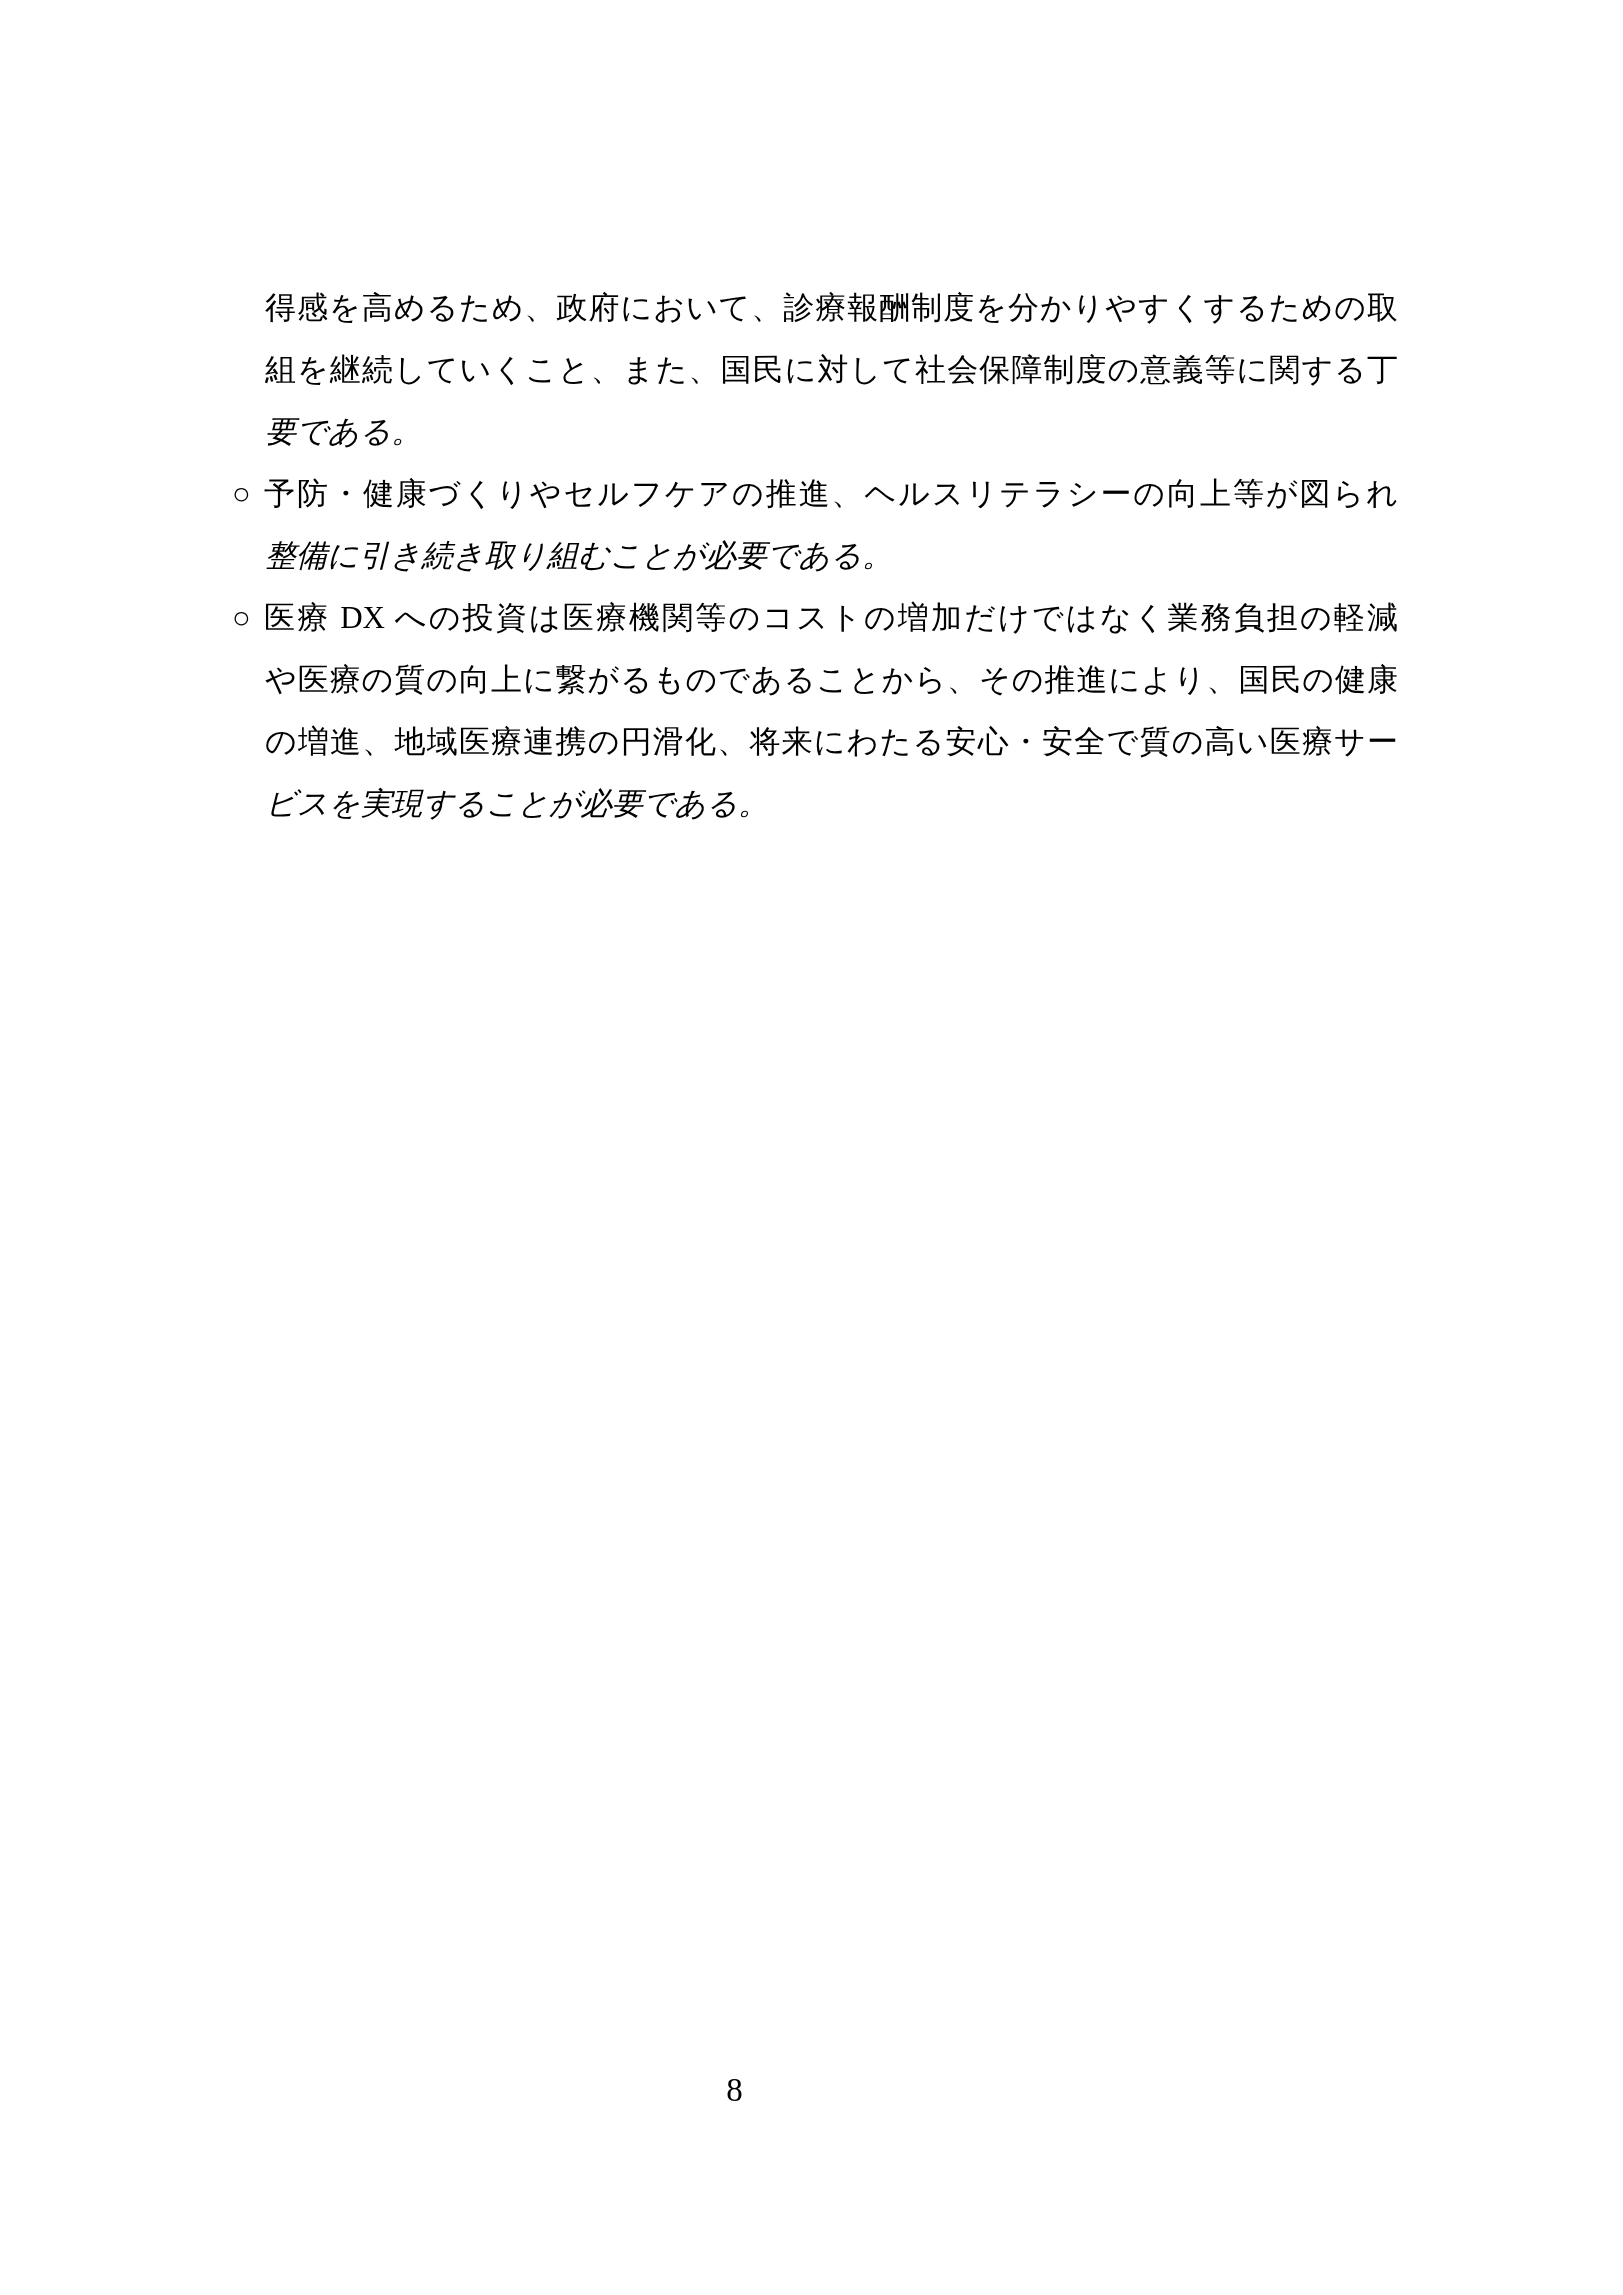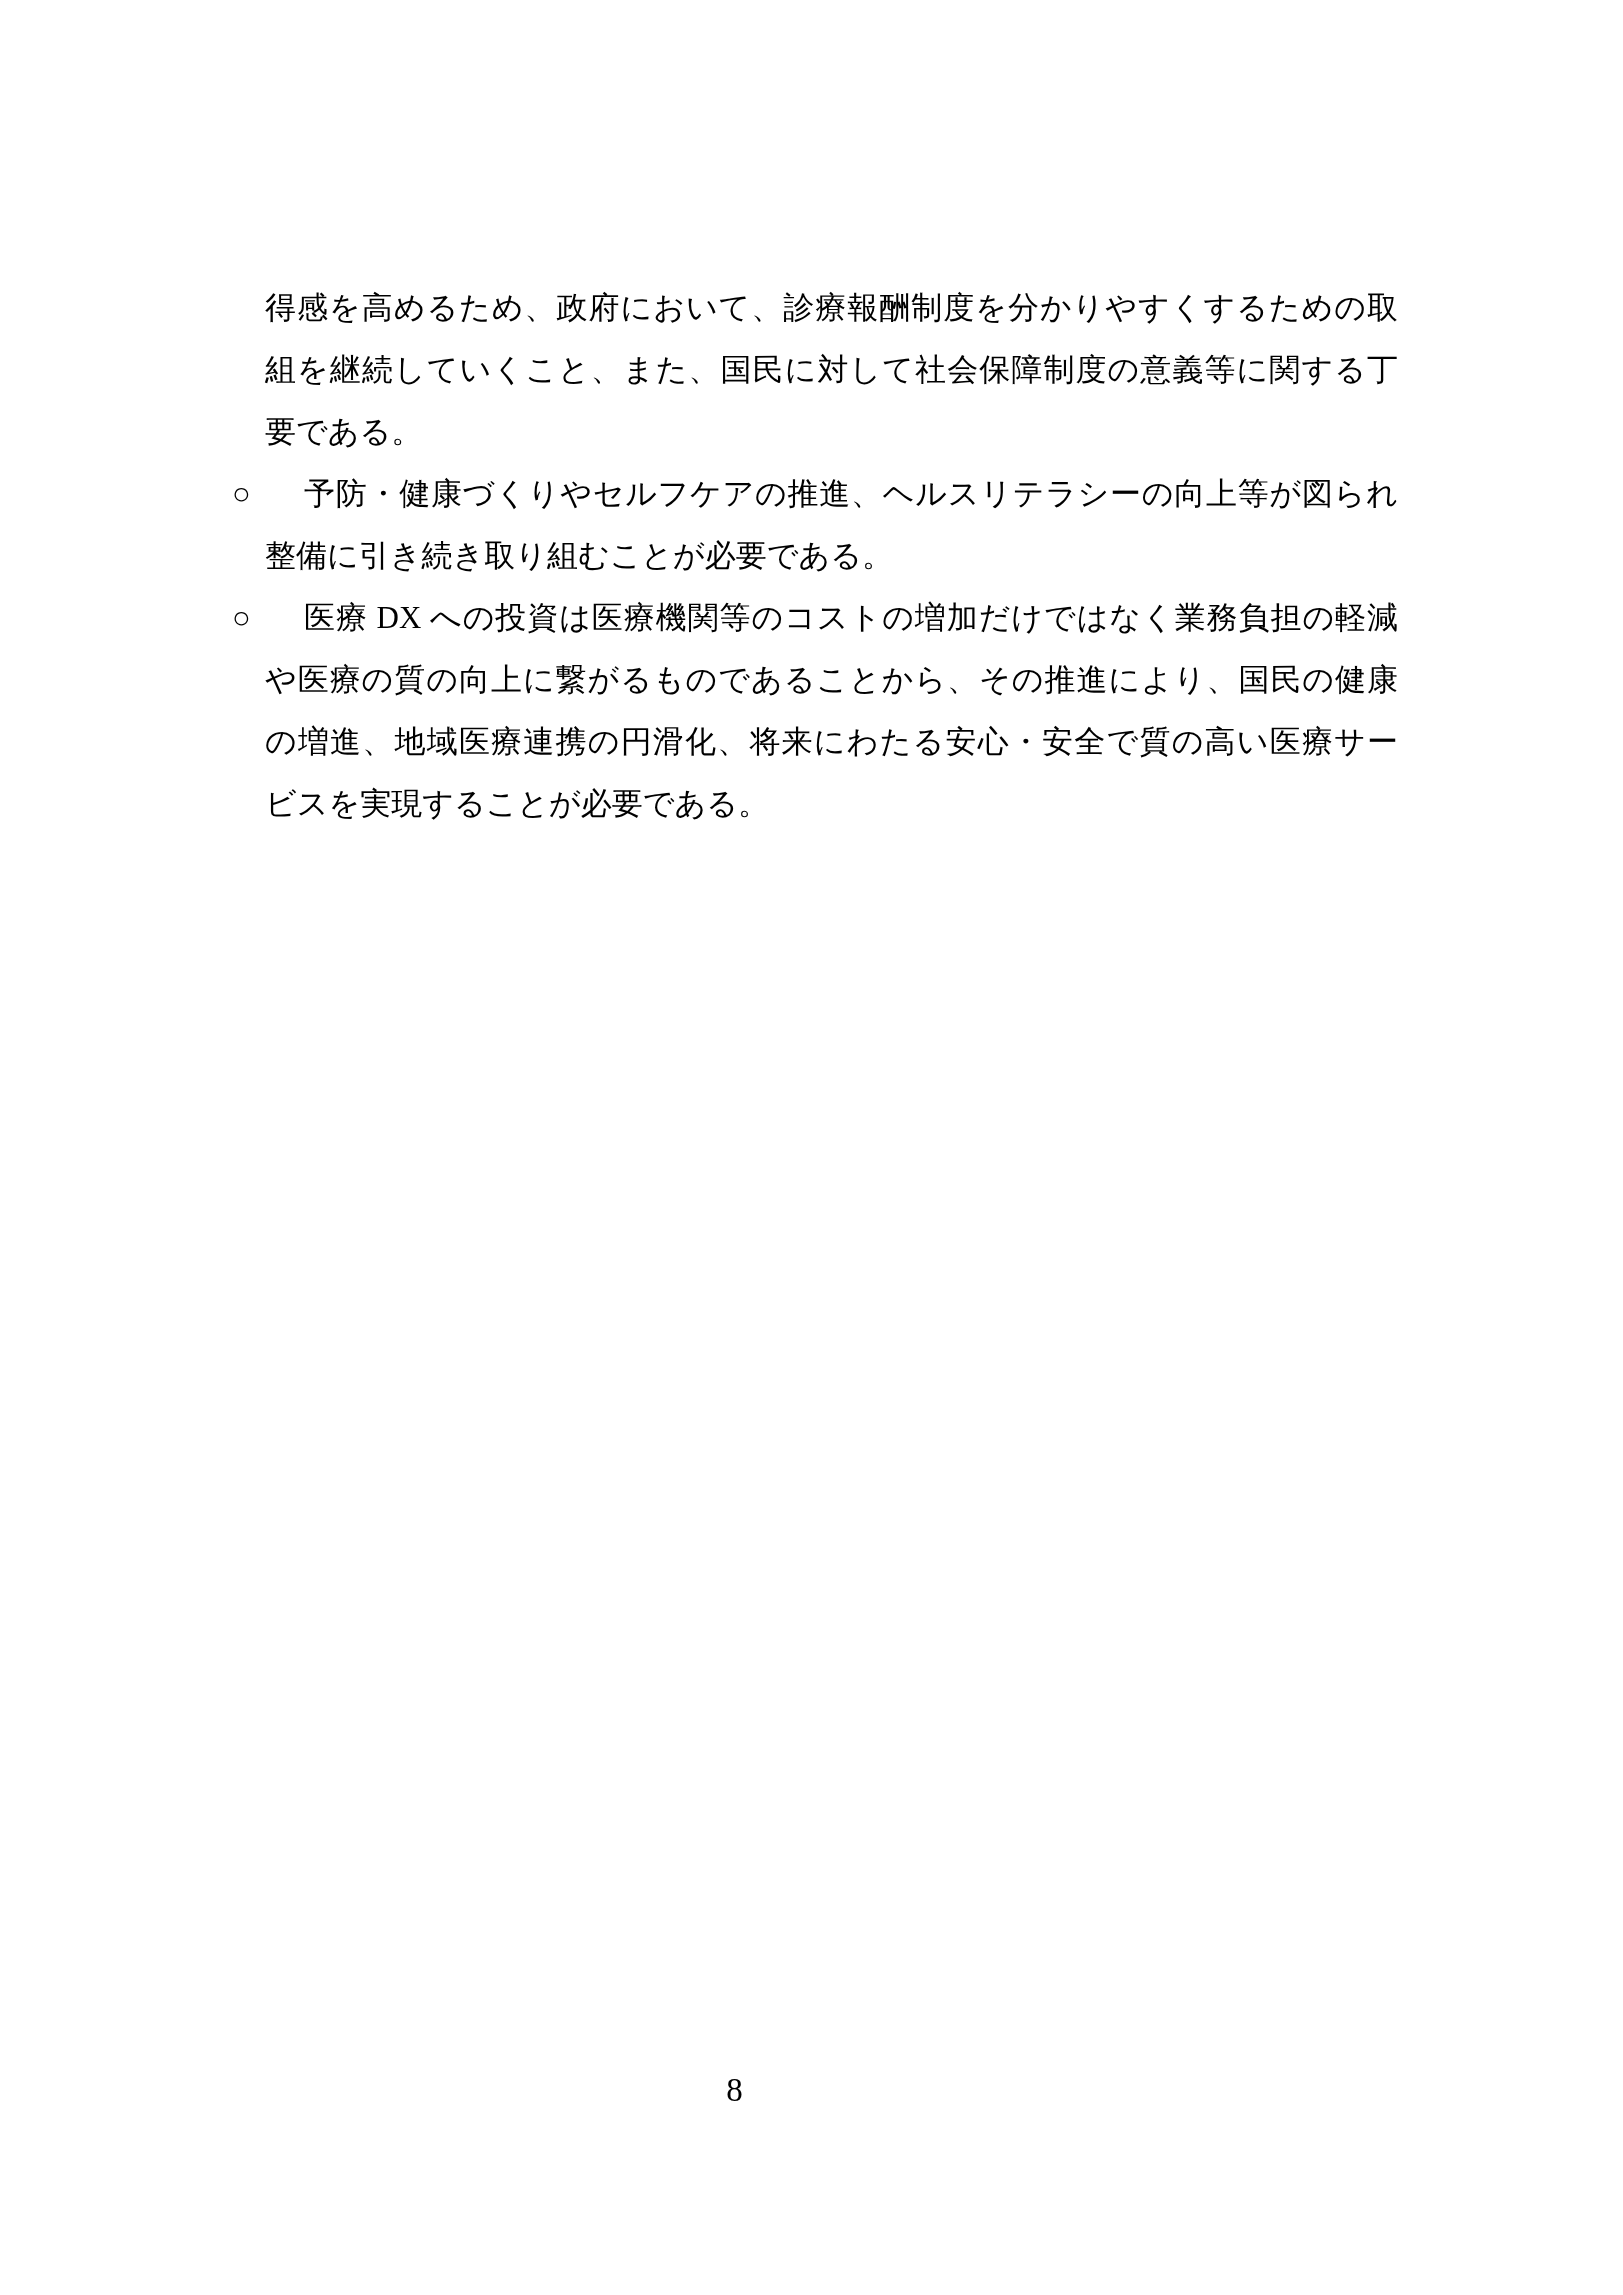--- a/index.html
+++ b/index.html
@@ -30,24 +30,25 @@
     white-space: nowrap;
   }
   .line-text {
     display: block;
     margin-left: 33px;
     text-align: justify;
     text-align-last: justify;
     text-justify: inter-character;
   }
   .line.marker-line .line-text {
-    margin-left: 72px;
+    margin-left: 32px;
   }
   .line.para-last .line-text {
     text-align-last: left;
+    font-style: italic;
   }
   .marker {
     position: absolute;
     left: 0;
     top: 0;
     font-size: 31px;
     line-height: 62px;
   }
   .page-number {
     position: absolute;

